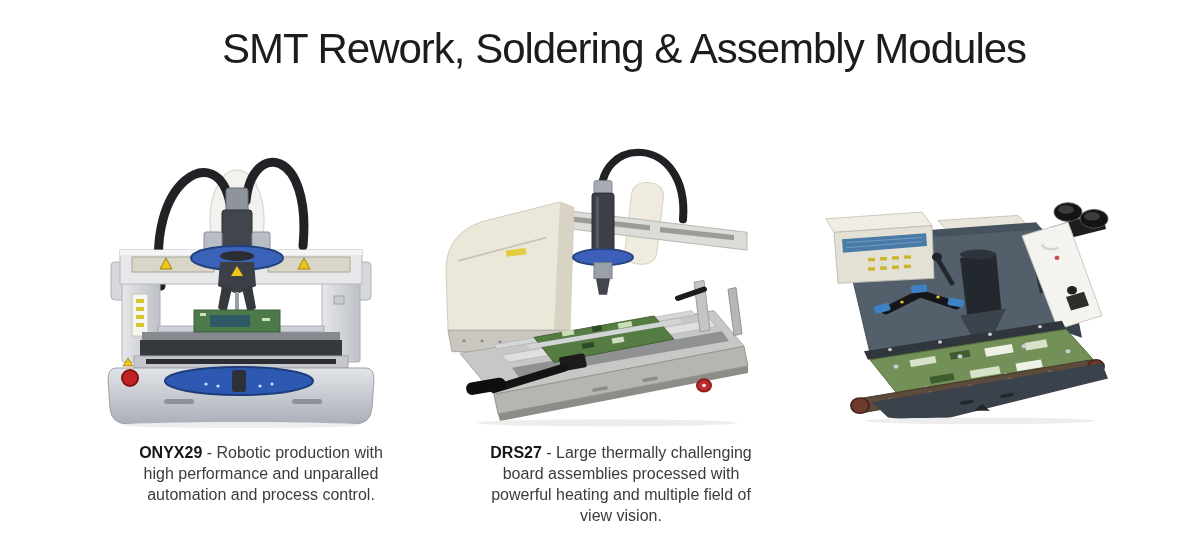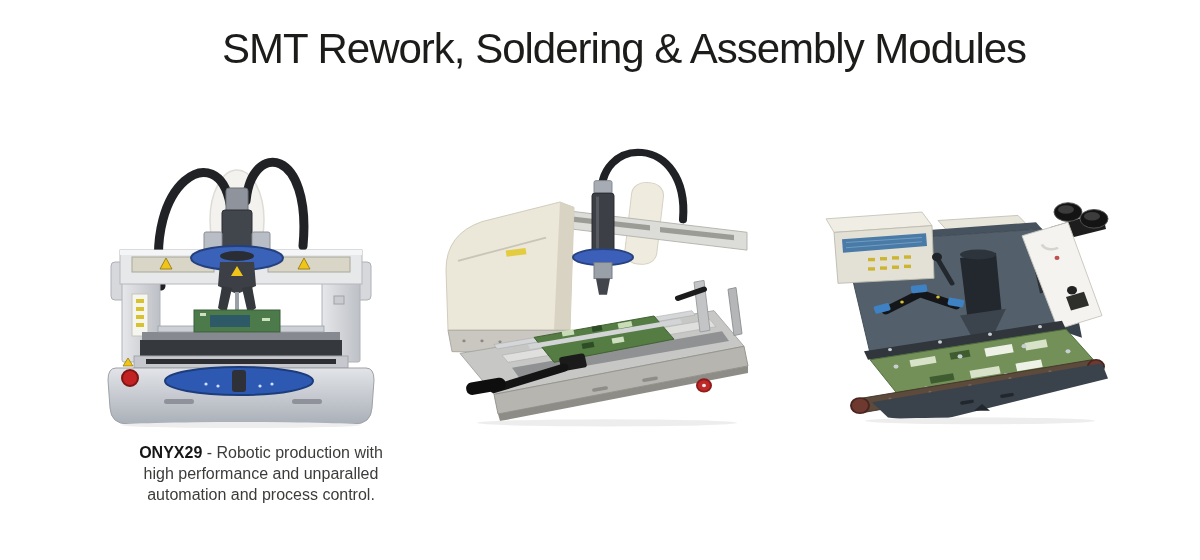--- a/index.html
+++ b/index.html
@@ -264,14 +264,17 @@
       <rect x="150" y="288" width="14" height="4" rx="2" fill="#22272d" transform="rotate(-11 157 290)"></rect>
       <rect x="190" y="280" width="14" height="4" rx="2" fill="#22272d" transform="rotate(-11 197 282)"></rect>
       <polygon points="172,292 180,300 164,300" fill="#22272d"></polygon>
       <ellipse cx="170" cy="312" rx="115" ry="4" fill="#ededed"></ellipse>
     </svg>
   </figure>
 
   <p class="caption" id="cap1">
     <strong>ONYX29</strong><span> - Robotic production with high performance and unparalled automation and process control.</span>
   </p>
+  <p class="caption" id="cap2">
+    <strong>DRS27</strong><span> - Large thermally challenging board assemblies processed with powerful heating and multiple field of view vision.</span>
+  </p>
 
 </div>
 
 </body></html>

